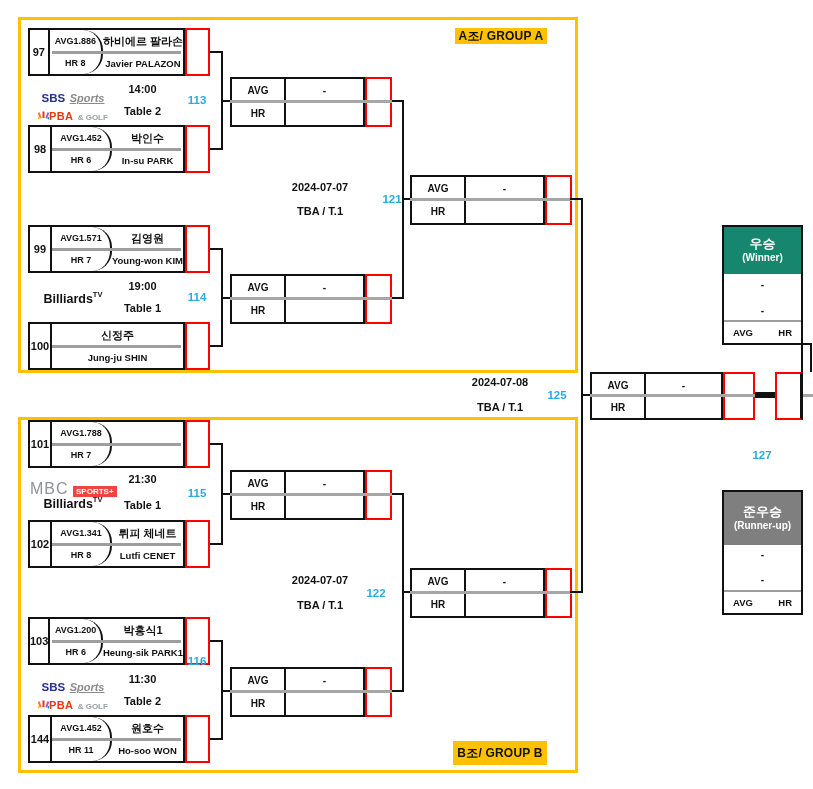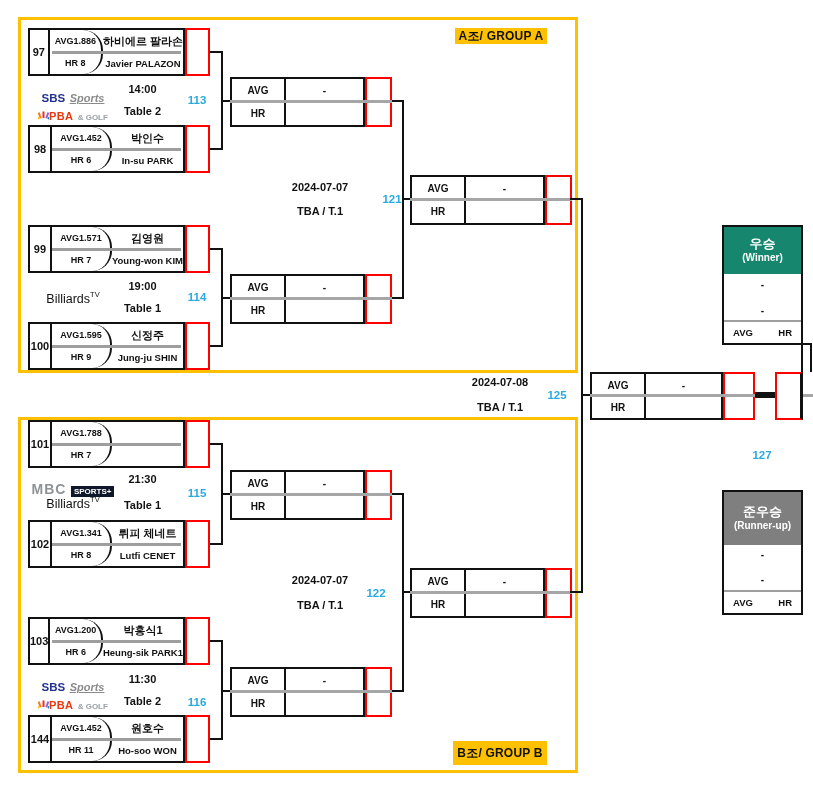--- a/index.html
+++ b/index.html
@@ -38,23 +38,23 @@
   .mbox.final .mb-div{top:22px;}
   
   .lbl{font-size:11px;font-weight:bold;text-align:center;white-space:nowrap;}
   .matchno{font-size:11.5px;font-weight:bold;color:#29ABE2;text-align:center;}
   
   .logo{text-align:center;line-height:1.15;white-space:nowrap;}
   .sbs1{color:#23318F;font-weight:800;font-size:11.5px;}
   .sbs2{color:#8a8a8a;font-style:italic;font-weight:600;font-size:11px;text-decoration:underline;}
   .pba{color:#E8380D;font-weight:800;font-size:11px;letter-spacing:.3px;}
   .pbag{color:#9aa0a3;font-weight:700;font-size:8px;}
-  .bil{color:#111;font-weight:400;font-size:12.5px;}
-  .mbc{color:#8E9396;font-weight:700;font-size:14px;letter-spacing:1px;}
-  .mbcs{background:#0f172a;color:#fff;font-weight:800;font-size:8px;padding:1px 3px;}
+  .bil{color:#111;font-weight:700;font-size:12.5px;}
+  .mbc{color:#8E9396;font-weight:400;font-size:16px;letter-spacing:1px;}
+  .mbcs{background:#ef4444;color:#fff;font-weight:800;font-size:8px;padding:1px 3px;}
   
   .result-box{width:81px;border:2px solid #111;background:#fff;display:flex;flex-direction:column;}
   .result-head{color:#fff;font-weight:bold;text-align:center;display:flex;flex-direction:column;
                align-items:center;justify-content:center;line-height:1.15;}
   .rh-kr{font-size:13px;}
   .rh-en{font-size:10px;}
   .result-body{flex:1;position:relative;}
   .result-dash{position:absolute;left:0;right:0;text-align:center;font-size:10px;font-weight:bold;}
   .result-foot{height:21px;border-top:2px solid #9e9e9e;display:flex;align-items:center;
                justify-content:space-between;padding:0 9px;font-size:9.5px;font-weight:bold;}
@@ -109,24 +109,20 @@
     <div class="col names">
       <div class="cell kr">김영원</div>
       <div class="cell en">Young-won KIM</div>
     </div>
     <div class="entry-div"></div>
   </div>
   <div class="abs redbox" style="left:185px;top:225px;"></div>
 
   <div class="abs entry" style="left:28px;top:322px;">
     <div class="seed">100</div>
-    <div class="col stats">
-      <div class="cell avg">AVG1.595</div>
-      <div class="cell hr">HR 9</div>
-    </div>
     <div class="col names">
       <div class="cell kr">신정주</div>
       <div class="cell en">Jung-ju SHIN</div>
     </div>
     <div class="entry-div"></div>
   </div>
   <div class="abs redbox" style="left:185px;top:322px;"></div>
 
   <div class="abs entry" style="left:28px;top:420px;">
     <div class="seed">101</div>
@@ -224,21 +220,21 @@
         <rect x="0" y="3" width="2" height="5" fill="#F6C111" transform="rotate(-40 1 8)"></rect>
         <rect x="2" y="1.2" width="2" height="6" fill="#F47B20" transform="rotate(-20 3 8)"></rect>
         <rect x="4.5" y="0.5" width="2" height="6.5" fill="#EE3124"></rect>
         <rect x="7" y="1.2" width="2" height="6" fill="#9063CD" transform="rotate(20 8 8)"></rect>
         <rect x="9" y="3" width="2" height="5" fill="#0089CF" transform="rotate(40 10 8)"></rect>
           </g>
         </svg><span class="pba">PBA</span>
       <span class="pbag">&amp; GOLF</span></div>
   </div>
   <div class="abs lbl" style="left:105px;top:673px;width:75px;">11:30</div>
-  <div class="abs matchno" style="left:183px;top:696px;width:28px;">116</div>
+  <div class="abs matchno" style="left:183px;top:655px;width:28px;">116</div>
   <div class="abs lbl" style="left:105px;top:695px;width:75px;">Table 2</div>
 
   <div class="abs mbox" style="left:230px;top:77px;">
     <div class="mb-main">
         <div class="mb-row">
         <div class="mb-label">AVG</div>
         <div class="mb-val">-</div>
         </div>
       <div class="mb-row">
         <div class="mb-label">HR</div>

